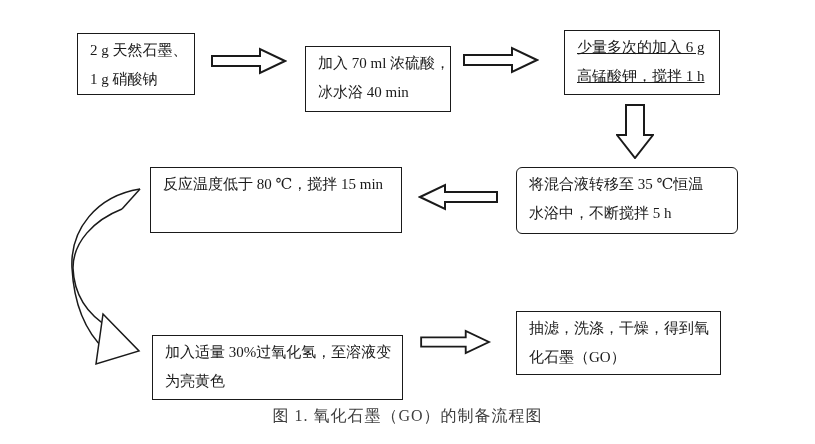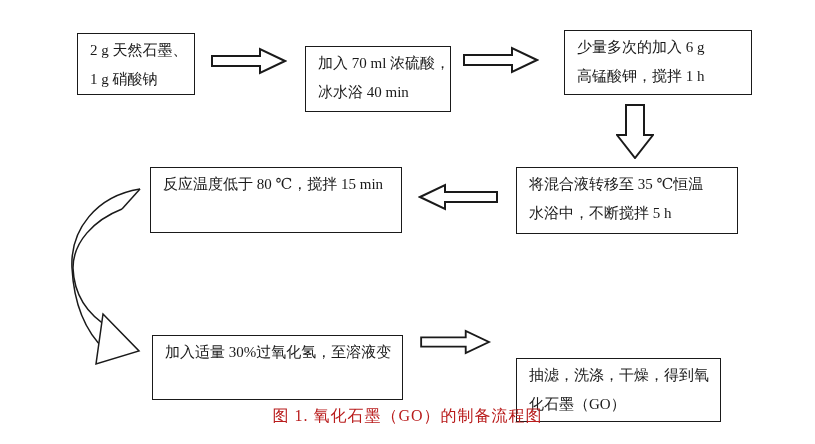--- a/index.html
+++ b/index.html
@@ -8,57 +8,58 @@
     font-family:"Liberation Serif","DejaVu Serif",serif;color:#1a1a1a;
   }
   .fbox{
     position:absolute;box-sizing:border-box;border:1px solid #1a1a1a;background:#ffffff;
     font-size:15px;line-height:29px;padding:2px 4px 0 12px;white-space:nowrap;
   }
   .fbox .ln{display:block;}
   .arrow{position:absolute;}
   .caption{
     position:absolute;left:0;top:406px;width:815px;text-align:center;
-    font-size:16px;color:#b91c1c;letter-spacing:1px;
+    font-size:16px;color:#404040;letter-spacing:1px;
   }
 </style>
 </head>
 <body>
 
 <div id="canvas">
 
   <div class="fbox" style="left:77px;top:33px;width:118px;height:62px;">
     <span class="ln">2 g 天然石墨、</span>
     <span class="ln">1 g 硝酸钠</span>
   </div>
 
   <div class="fbox" style="left:305px;top:30px;width:146px;height:66px;margin-top:16px;">
     <span class="ln">加入 70 ml 浓硫酸，</span>
     <span class="ln">冰水浴  40 min</span>
   </div>
 
-  <div class="fbox" style="left:564px;top:30px;width:188px;height:65px;">
+  <div class="fbox" style="left:564px;top:30px;width:156px;height:65px;text-decoration:underline;">
     <span class="ln">少量多次的加入 6 g</span>
     <span class="ln">高锰酸钾，搅拌 1 h</span>
   </div>
 
-  <div class="fbox" style="left:516px;top:167px;width:222px;height:67px;">
+  <div class="fbox" style="left:516px;top:167px;width:222px;height:67px;border-radius:6px;">
     <span class="ln">将混合液转移至 35 ℃恒温</span>
     <span class="ln">水浴中，不断搅拌 5 h</span>
   </div>
 
   <div class="fbox" style="left:150px;top:167px;width:252px;height:66px;">
     <span class="ln">反应温度低于 80 ℃，搅拌 15 min</span>
   </div>
 
   <div class="fbox" style="left:152px;top:311px;width:251px;height:65px;margin-top:24px;">
     <span class="ln">加入适量 30%过氧化氢，至溶液变</span>
+    <span class="ln">为亮黄色</span>
   </div>
 
-  <div class="fbox" style="left:516px;top:311px;width:205px;height:64px;margin-top:47px;">
+  <div class="fbox" style="left:516px;top:311px;width:205px;height:64px;">
     <span class="ln">抽滤，洗涤，干燥，得到氧</span>
     <span class="ln">化石墨（GO）</span>
   </div>
 
   <svg class="arrow" style="left:211px;top:47px;" width="76" height="28" viewBox="0 0 76 28">
     <polygon points="1,9 49,9 49,2 74,14 49,26 49,19 1,19" fill="#ffffff" stroke="#1a1a1a" stroke-width="2"></polygon>
   </svg>
 
   <svg class="arrow" style="left:463px;top:46px;" width="76" height="28" viewBox="0 0 76 28">
     <polygon points="1,9 49,9 49,2 74,14 49,26 49,19 1,19" fill="#ffffff" stroke="#1a1a1a" stroke-width="2"></polygon>

